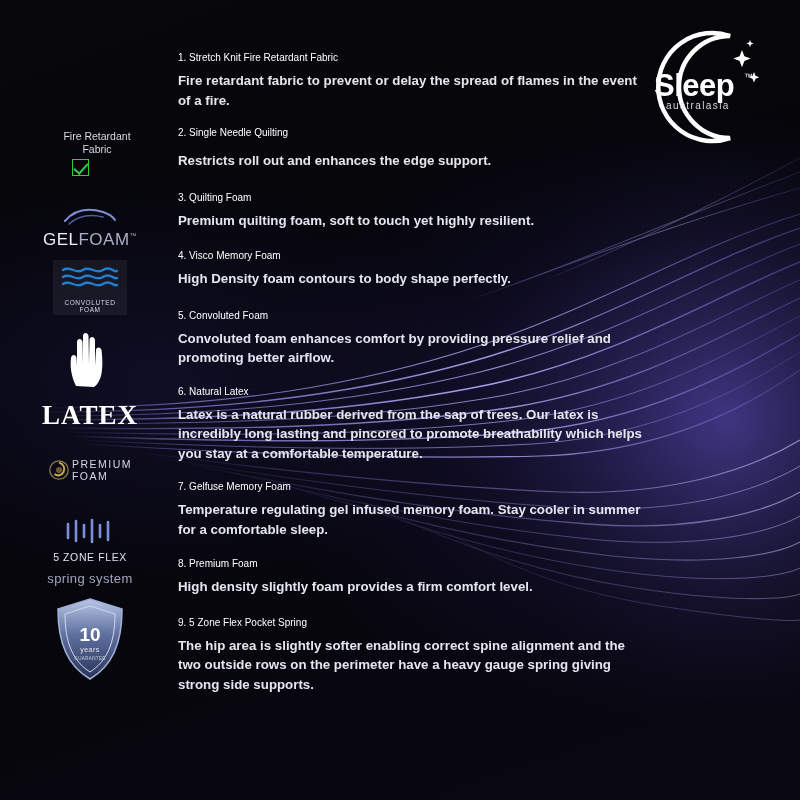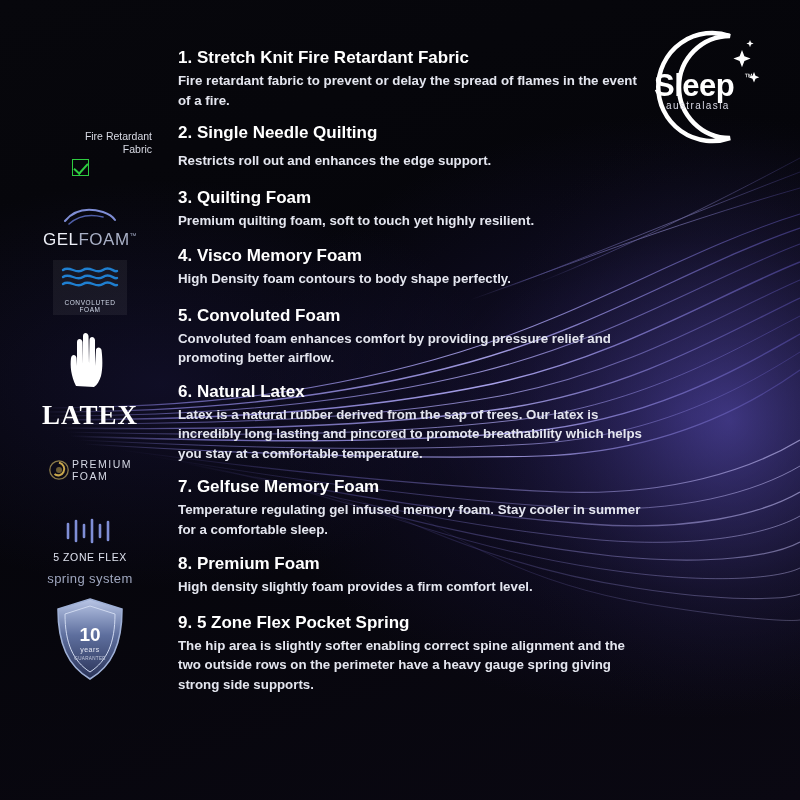--- a/index.html
+++ b/index.html
@@ -46,21 +46,21 @@
     position: absolute; left: 28px; top: 118px;
     width: 124px;
   }
   .icon-item {
     position: absolute; left: 0; width: 124px;
     text-align: center; color: #cfd2e0;
   }
 
   .ic-fr-label {
     font-size: 10.5px; line-height: 13px; color: #d8dae4;
-    text-align: right; padding-left: 14px;
+    text-align: center; padding-left: 14px;
   }
   .ic-fr-check {
     width: 17px; height: 17px; margin-left: 44px; margin-top: 3px;
     border: 1.6px solid #2ecc40; position: relative;
   }
   .ic-fr-check:after {
     content: "";
     position: absolute; left: 4px; top: 0px;
     width: 6px; height: 12px;
     border: solid #2ecc40; border-width: 0 2.2px 2.2px 0;
@@ -103,21 +103,21 @@
   .ic-badge-yrs { font-size: 7px; fill: #e3e6f2; letter-spacing: 0.5px; }
   .ic-badge-gtee { font-size: 4.6px; fill: #c3c9dd; letter-spacing: 0.3px; }
 
   
   .features {
     position: absolute; left: 178px; top: 48px;
     width: 472px;
   }
   .feature { margin-bottom: 13px; }
   .feature h3 {
-    color: #ffffff; font-size: 17px; font-weight: bold;
+    color: #ffffff; font-size: 10px; font-weight: normal;
     line-height: 20px; margin-bottom: 3px;
   }
   .feature p {
     color: #e4e6ef; font-size: 13.3px; line-height: 19.5px;
     font-weight: 700;
   }
 </style>
 </head>
 <body>
 

